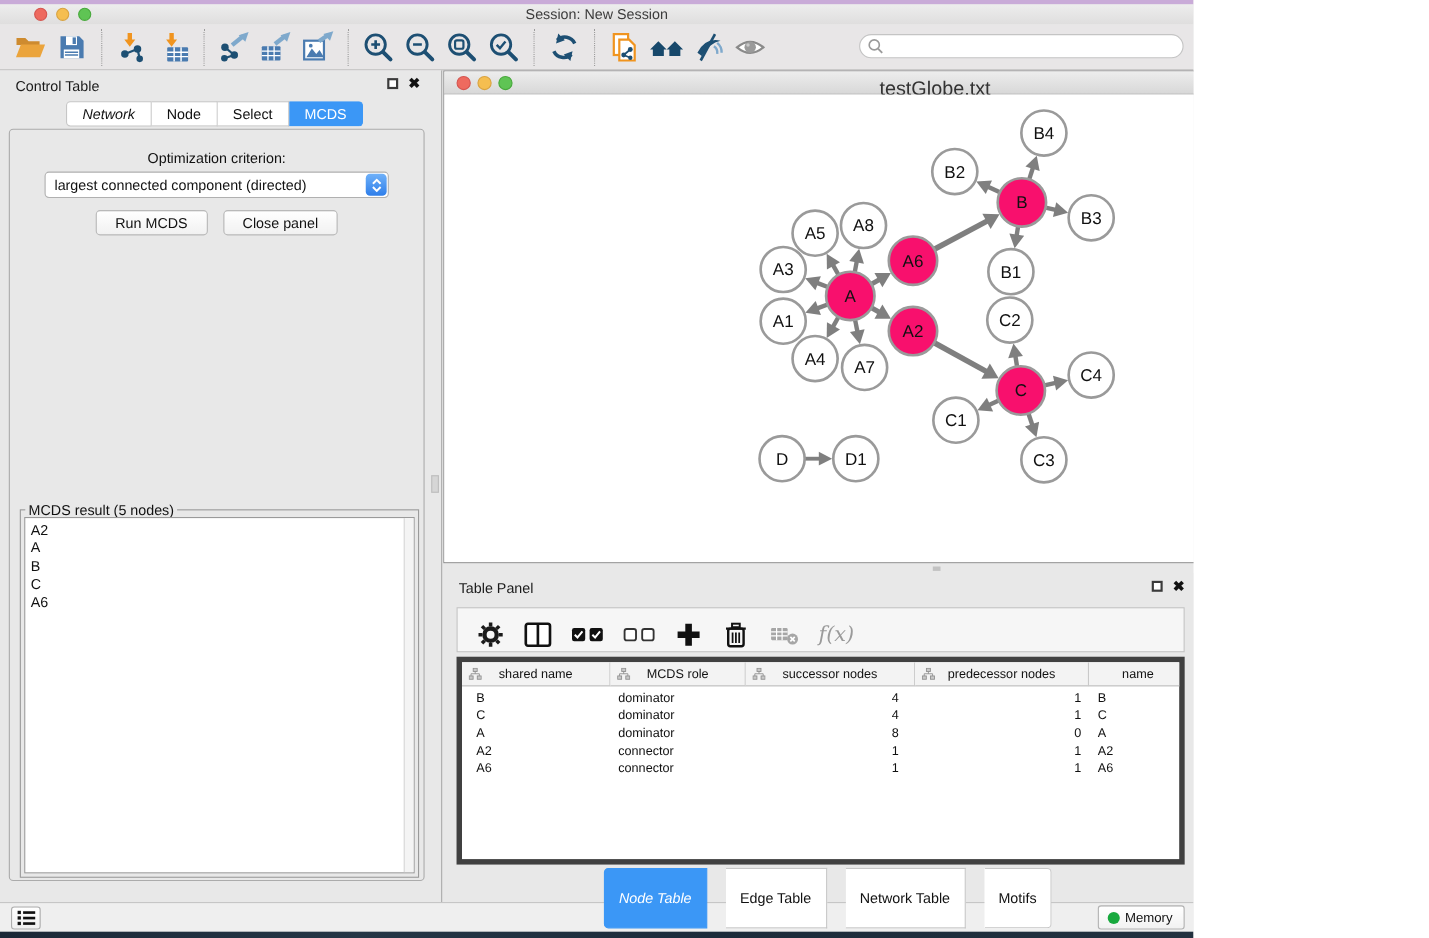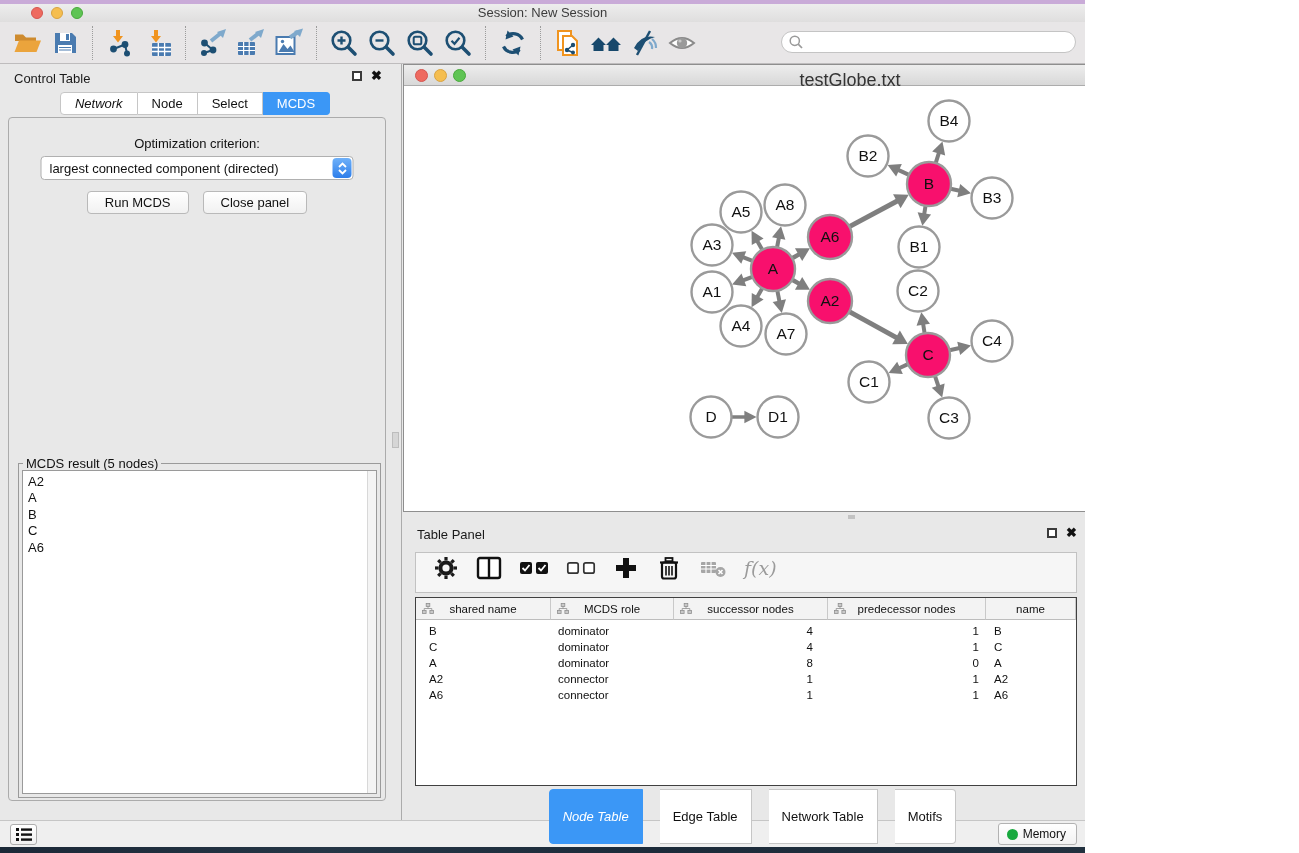--- a/index.html
+++ b/index.html
@@ -75,25 +75,25 @@
   .net-canvas { position:absolute; left:0; top:21px; right:0; bottom:0; background:#fff; }
   .net-canvas svg { position:absolute; left:0; top:0; }
   .resize-grip { position:absolute; right:1px; bottom:1px; }
   .gap-grip { position:absolute; left:445px; top:451px; width:7px; height:4px; background:#C2C2C2; }
 
   
   .table-panel { position:absolute; left:0; top:457px; right:0; bottom:0; background:#E8E8E8; }
   .tp-head { position:relative; height:28px; }
   .tp-head .panel-title { position:absolute; left:14px; top:6px; font-size:13px; color:#1A1A1A; }
   .tp-toolbar { position:absolute; left:12px; right:8px; top:31px; height:41px; background:#F6F6F6;
-    border:1px solid #C2C2C2; display:flex; align-items:flex-start; gap:17px; padding-left:17px; }
+    border:1px solid #C2C2C2; display:flex; align-items:flex-end; gap:17px; padding-left:17px; }
   .tp-btn { display:flex; align-items:center; justify-content:center; min-width:26px; height:30px; }
   .fx-label { font-family:"DejaVu Serif", serif; font-style:italic; font-size:19px; color:#9B9B9B; }
   .data-table { position:absolute; left:12px; right:8px; top:76px; height:189px; background:#fff;
-    border:1px solid #404040; overflow:hidden; }
+    border:5px solid #404040; overflow:hidden; }
   .tbl-header { display:grid; grid-template-columns:135px 123px 154px 158px 90px 1fr; height:22px; }
   .th-cell { background:#F3F3F3; border-right:1px solid #C9C9C9; border-bottom:1px solid #BDBDBD;
     display:flex; align-items:center; font-size:11.5px; color:#111; position:relative; }
   .th-cell .col-icon { margin-left:6px; }
   .th-cell .th-label { position:absolute; left:0; right:0; text-align:center; }
   .th-cell.no-border { background:#fff; border-right:none; border-bottom:none; }
   .tbl-row { display:grid; grid-template-columns:135px 123px 154px 158px 90px 1fr; height:16px; }
   .td-cell { font-size:11.5px; color:#111; line-height:16px; white-space:nowrap; overflow:hidden; }
   .td-c1 { padding-left:13px; } .td-c2 { padding-left:7px; }
   .td-c3 { text-align:right; padding-right:15px; } .td-c4 { text-align:right; padding-right:7px; }

